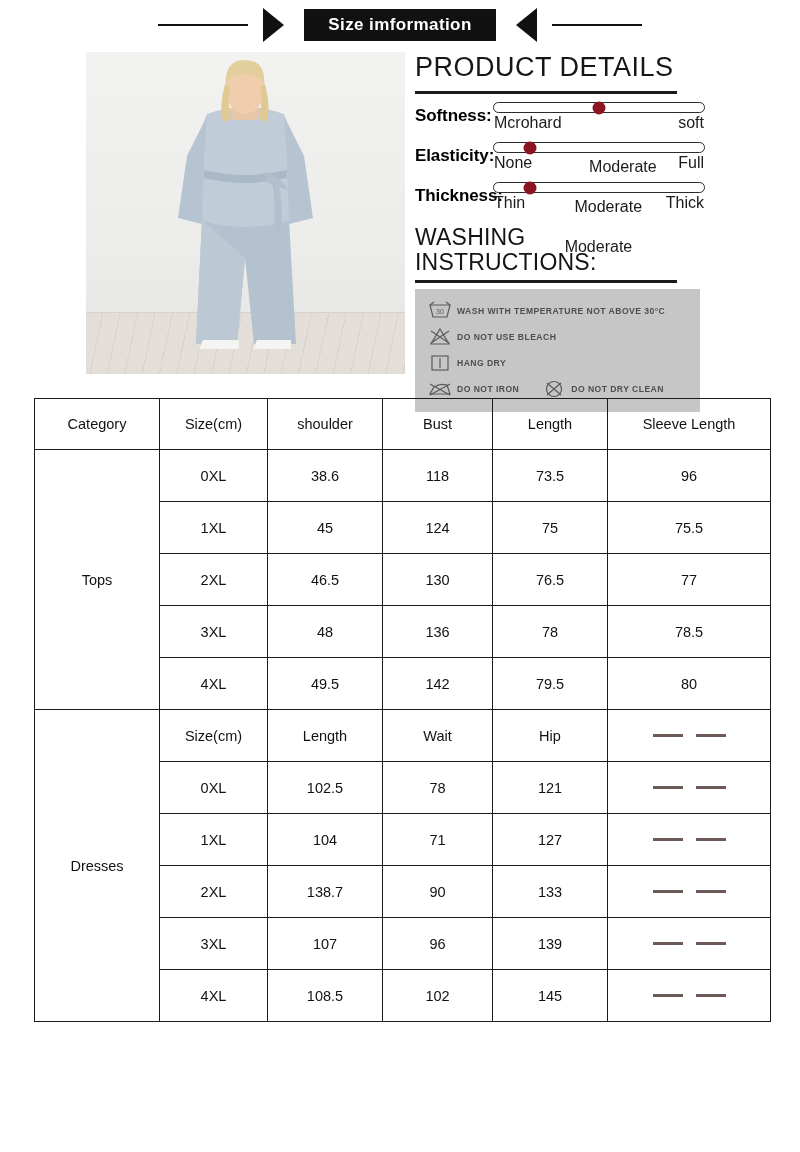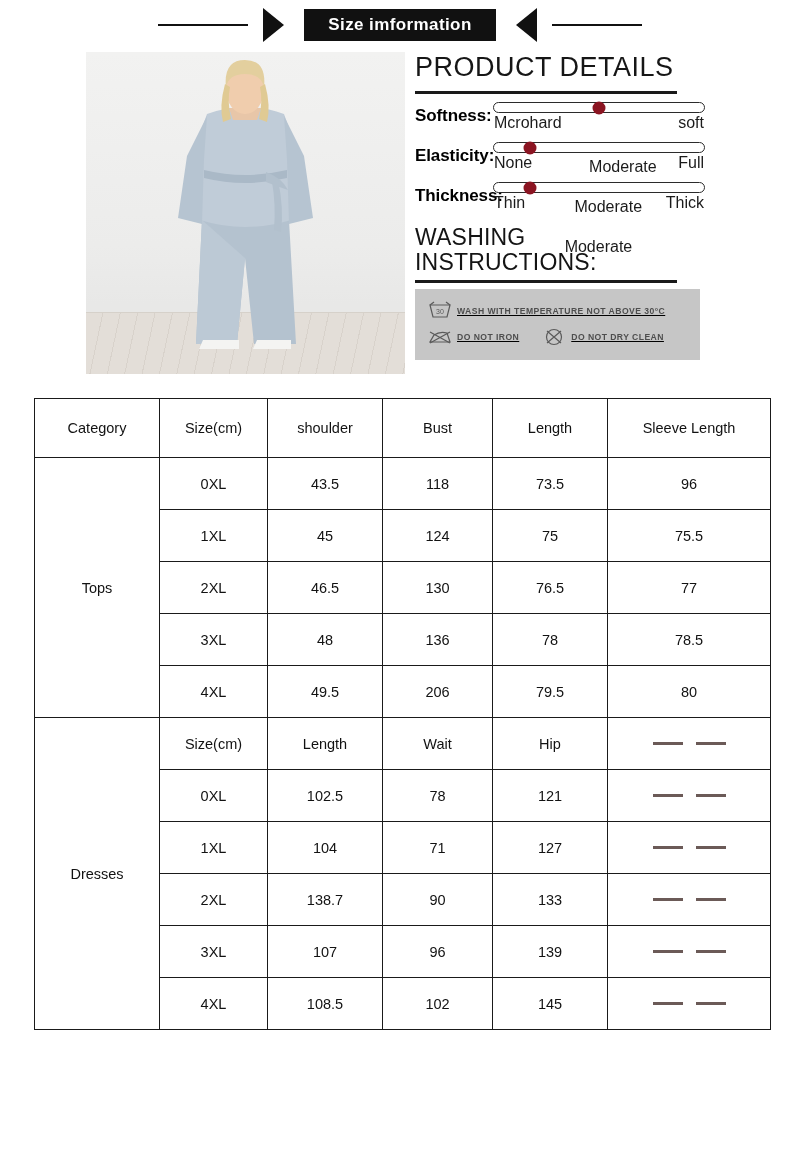--- a/index.html
+++ b/index.html
@@ -161,21 +161,20 @@
   .wash-panel {
     background: #c6c6c6;
     width: 285px;
     padding: 9px 0 10px 0;
   }
   .wash-row {
     display: flex;
     align-items: center;
     height: 26px;
     padding-left: 12px;
-    text-decoration: underline;
   }
   .wash-icon {
     flex: 0 0 30px;
     width: 30px; height: 20px;
     display: flex; align-items: center; justify-content: flex-start;
   }
   .wash-text {
     font-size: 8.6px;
     font-weight: bold;
     color: #4e4e4e;
@@ -208,21 +207,21 @@
     font-weight: normal;
     padding: 0;
   }
   .col-cat { width: 125px; }
   .col-size { width: 108px; }
   .col-a { width: 115px; }
   .col-b { width: 110px; }
   .col-c { width: 115px; }
   .col-d { width: 163px; }
 
-  td.hdr { height: 59px; font-size: 15px; }
+  td.hdr { height: 51px; font-size: 15px; }
   td.body { height: 52px; }
   td.cat {
     font-size: 15px;
   }
   .dash-cell {
     display: flex;
     align-items: center;
     justify-content: center;
     gap: 13px;
   }
@@ -334,21 +333,39 @@
             <svg width="26" height="19" viewBox="0 0 26 19">
               <path d="M3 4 L23 4 L20 16 L6 16 Z" fill="none" stroke="#5a5a5a" stroke-width="1.2"></path>
               <path d="M3 4 L7 1" fill="none" stroke="#5a5a5a" stroke-width="1.2"></path>
               <path d="M23 4 L19 1" fill="none" stroke="#5a5a5a" stroke-width="1.2"></path>
               <text x="13" y="13" font-size="7" fill="#5a5a5a" text-anchor="middle" font-family="'Liberation Sans',sans-serif">30</text>
             </svg>
           </div>
           <div class="wash-text">WASH WITH TEMPERATURE NOT ABOVE 30°C</div>
         </div>
 
-
+        <div class="wash-row">
+          <div class="wash-icon">
+            <svg width="26" height="19" viewBox="0 0 26 19">
+              <path d="M13 2 L22 17 L4 17 Z" fill="none" stroke="#5a5a5a" stroke-width="1.2"></path>
+              <path d="M4 4 L22 16 M22 4 L4 16" stroke="#5a5a5a" stroke-width="1.2"></path>
+            </svg>
+          </div>
+          <div class="wash-text">DO NOT USE BLEACH</div>
+        </div>
+
+        <div class="wash-row">
+          <div class="wash-icon">
+            <svg width="26" height="19" viewBox="0 0 26 19">
+              <rect x="5" y="3" width="16" height="14" fill="none" stroke="#5a5a5a" stroke-width="1.2"></rect>
+              <path d="M13 5 L13 15" stroke="#5a5a5a" stroke-width="1.2"></path>
+            </svg>
+          </div>
+          <div class="wash-text">HANG DRY</div>
+        </div>
 
         <div class="wash-row wash-row-split">
           <div class="wash-icon">
             <svg width="26" height="19" viewBox="0 0 26 19">
               <path d="M3 15 L23 15 L20 6 Q13 4 7 8 Z" fill="none" stroke="#5a5a5a" stroke-width="1.2"></path>
               <path d="M3 5 L23 16 M23 5 L3 16" stroke="#5a5a5a" stroke-width="1.2"></path>
             </svg>
           </div>
           <div class="wash-text">DO NOT IRON</div>
 
@@ -384,21 +401,21 @@
           <td class="hdr">Size(cm)</td>
           <td class="hdr">shoulder</td>
           <td class="hdr">Bust</td>
           <td class="hdr">Length</td>
           <td class="hdr">Sleeve Length</td>
         </tr>
 
         <tr>
           <td class="cat" rowspan="5">Tops</td>
           <td class="body">0XL</td>
-          <td class="body">43.5</td>
+          <td class="body">38.6</td>
           <td class="body">118</td>
           <td class="body">73.5</td>
           <td class="body">96</td>
         </tr>
         <tr>
           <td class="body">1XL</td>
           <td class="body">45</td>
           <td class="body">124</td>
           <td class="body">75</td>
           <td class="body">75.5</td>
@@ -413,21 +430,21 @@
         <tr>
           <td class="body">3XL</td>
           <td class="body">48</td>
           <td class="body">136</td>
           <td class="body">78</td>
           <td class="body">78.5</td>
         </tr>
         <tr>
           <td class="body">4XL</td>
           <td class="body">49.5</td>
-          <td class="body">206</td>
+          <td class="body">142</td>
           <td class="body">79.5</td>
           <td class="body">80</td>
         </tr>
 
         <tr>
           <td class="cat" rowspan="6">Dresses</td>
           <td class="body">Size(cm)</td>
           <td class="body">Length</td>
           <td class="body">Wait</td>
           <td class="body">Hip</td>

